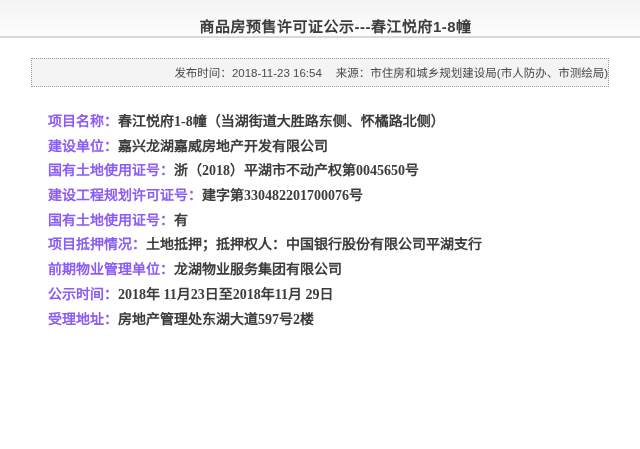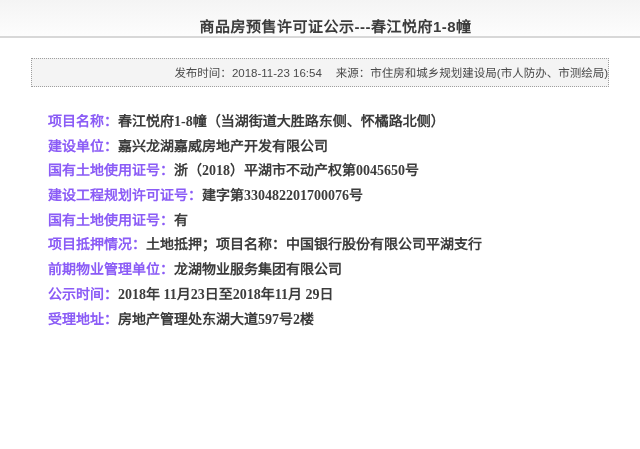--- a/index.html
+++ b/index.html
@@ -76,17 +76,17 @@
 <div class="meta-box">
   <span>发布时间：</span><span>2018-11-23 16:54</span><span class="meta-gap"></span><span>来源：</span><span>市住房和城乡规划建设局(市人防办、市测绘局)</span>
 </div>
 
 <div class="content">
   <div class="row"><span class="label">项目名称：</span><span class="value">春江悦府1-8幢（当湖街道大胜路东侧、怀橘路北侧）</span></div>
   <div class="row"><span class="label">建设单位：</span><span class="value">嘉兴龙湖嘉威房地产开发有限公司</span></div>
   <div class="row"><span class="label">国有土地使用证号：</span><span class="value">浙（2018）平湖市不动产权第0045650号</span></div>
   <div class="row"><span class="label">建设工程规划许可证号：</span><span class="value">建字第330482201700076号</span></div>
   <div class="row"><span class="label">国有土地使用证号：</span><span class="value">有</span></div>
-  <div class="row"><span class="label">项目抵押情况：</span><span class="value">土地抵押；项目名称：中国银行股份有限公司平湖支行</span></div>
+  <div class="row"><span class="label">项目抵押情况：</span><span class="value">土地抵押；抵押权人：中国银行股份有限公司平湖支行</span></div>
   <div class="row"><span class="label">前期物业管理单位：</span><span class="value">龙湖物业服务集团有限公司</span></div>
   <div class="row"><span class="label">公示时间：</span><span class="value">2018年 11月23日至2018年11月 29日</span></div>
   <div class="row"><span class="label">受理地址：</span><span class="value">房地产管理处东湖大道597号2楼</span></div>
 </div>
 
 </body></html>

